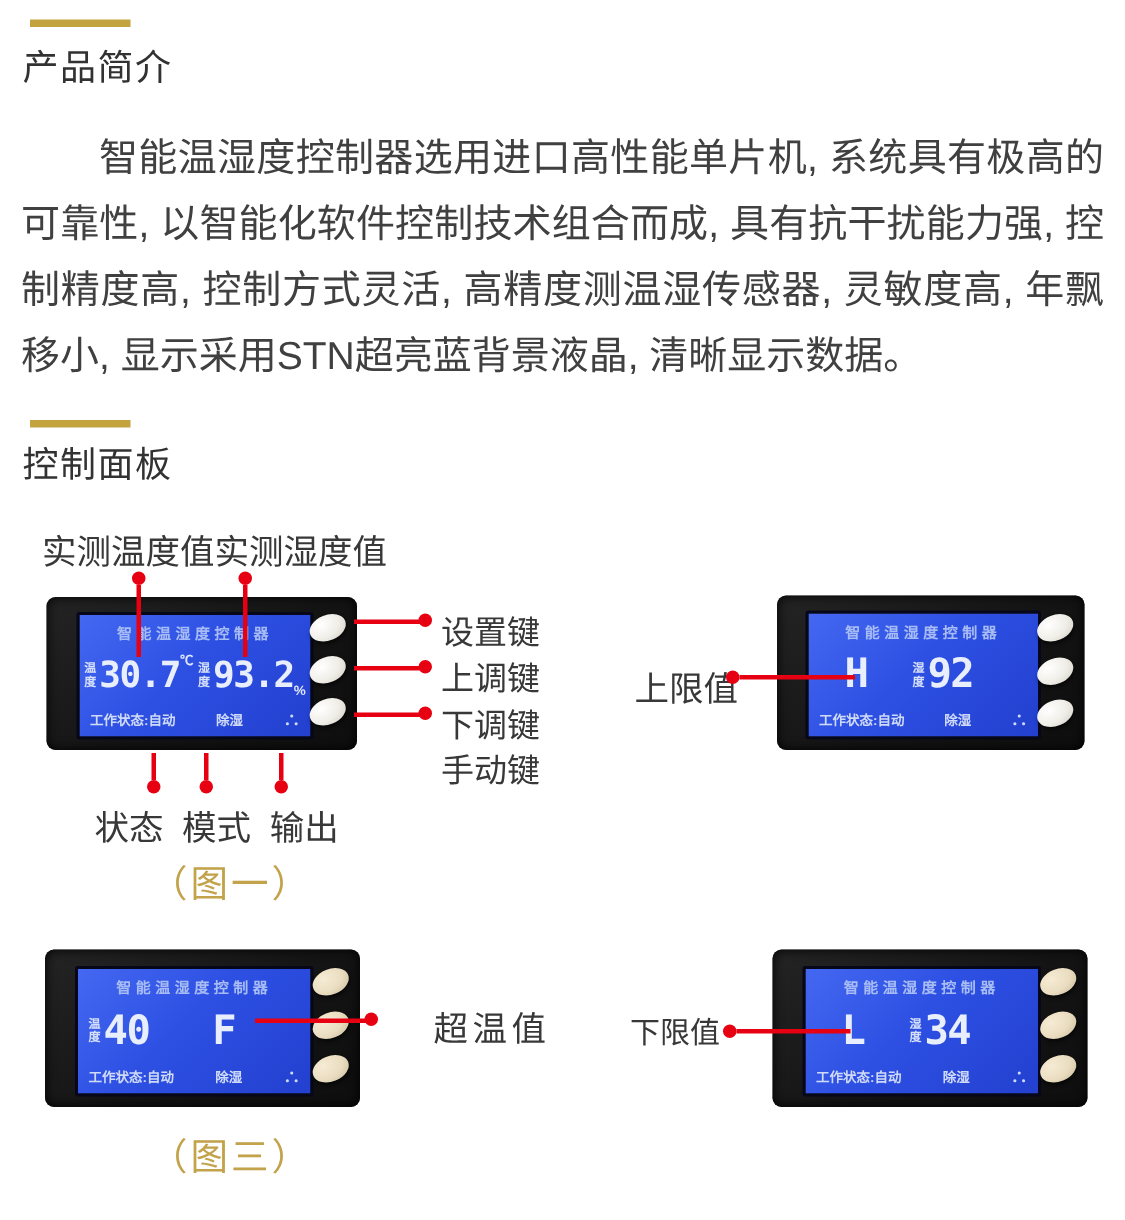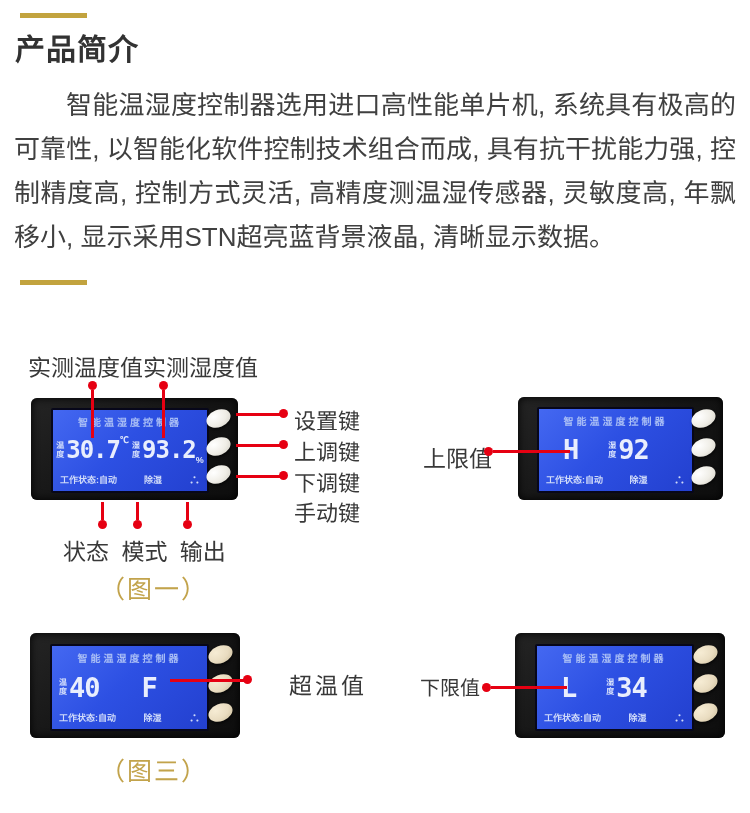--- a/index.html
+++ b/index.html
@@ -1,19 +1,19 @@
 <!DOCTYPE html>
 <html lang="zh-CN"><head>
 <meta charset="utf-8">
 <style>
   html,body{margin:0;padding:0;background:#fff;}
   .page{position:relative;width:750px;height:813px;background:#ffffff;overflow:hidden;
         font-family:"Liberation Sans",sans-serif;color:#3d3d3d;}
   .gold-bar{position:absolute;width:67px;height:5px;background:#c2a33e;}
-  .h1{position:absolute;font-size:30px;font-weight:700;color:#323232;letter-spacing:1px;white-space:nowrap;}
+  .h1{position:absolute;font-size:24px;font-weight:400;color:#323232;letter-spacing:1px;white-space:nowrap;}
   .body-text{position:absolute;left:14px;top:83px;width:722px;font-size:26px;line-height:44px;
              text-align:justify;text-indent:2em;color:#404040;}
   .plain-label{position:absolute;font-size:23px;color:#383838;white-space:nowrap;}
   .ann{position:absolute;font-size:22px;color:#383838;white-space:nowrap;}
   .cap{position:absolute;font-size:25px;color:#c2a34b;letter-spacing:2px;white-space:nowrap;}
   .dot{position:absolute;width:9px;height:9px;background:#e60012;border-radius:50%;z-index:7;}
   .rline{position:absolute;background:#e60012;z-index:6;}
   
   .panel{position:absolute;background:linear-gradient(145deg,#242424 0%,#141414 55%,#0e0e0e 100%);
          border-radius:6px;box-shadow:inset 0 0 8px #000;}
@@ -36,20 +36,21 @@
 </head>
 <body>
 
 <div class="page">
 
   <div class="gold-bar" style="left:20px;top:13px;"></div>
   <div class="h1" style="left:15px;top:25px;">产品简介</div>
   <div class="body-text">智能温湿度控制器选用进口高性能单片机, 系统具有极高的可靠性, 以智能化软件控制技术组合而成, 具有抗干扰能力强, 控制精度高, 控制方式灵活, 高精度测温湿传感器, 灵敏度高, 年飘移小, 显示采用STN超亮蓝背景液晶, 清晰显示数据。</div>
 
   <div class="gold-bar" style="left:20px;top:280px;"></div>
+  <div class="h1" style="left:15px;top:290px;">控制面板</div>
 
   <div class="plain-label" style="left:28px;top:349px;font-family:Liberation Serif, serif;">实测温度值实测湿度值</div>
 
   <div class="panel" style="left:31px;top:398px;width:207px;height:102px;">
     <div class="lcd" style="left:20px;top:10px;width:154px;height:81px;">
       <div class="lcd-title">智能温湿度控制器</div>
       <div class="lcd-main">
         <span class="vlabel">温度</span>
         <span class="big" style="font-size:24px;">30.7</span>
         <span class="unit" style="align-self:flex-start;margin-top:4px;">℃</span>

